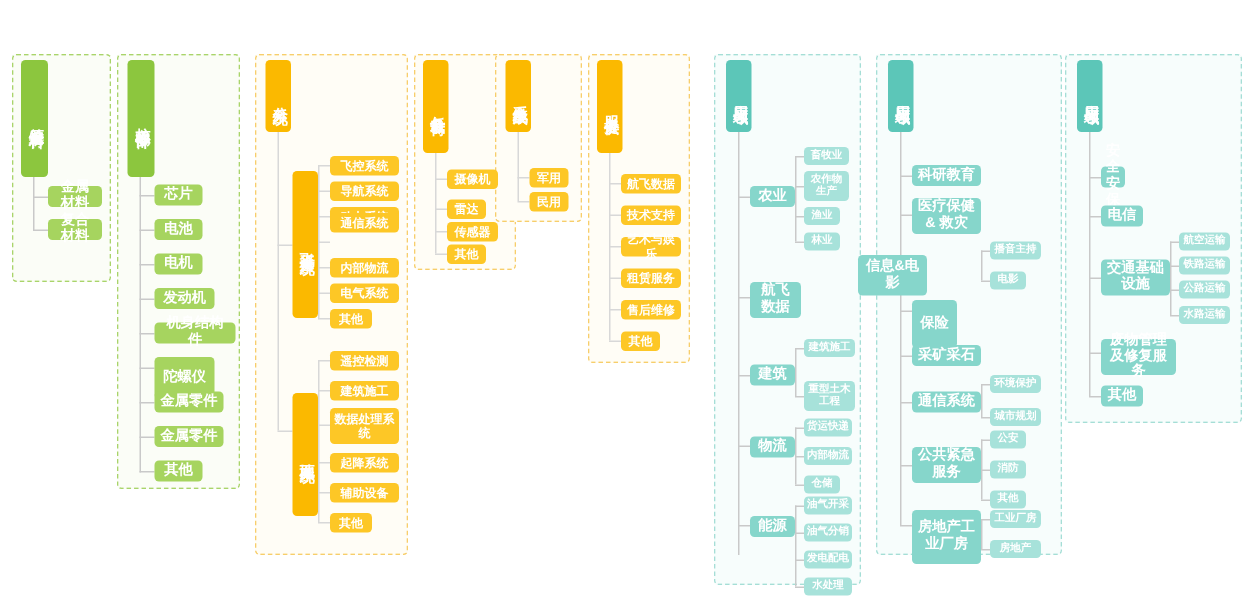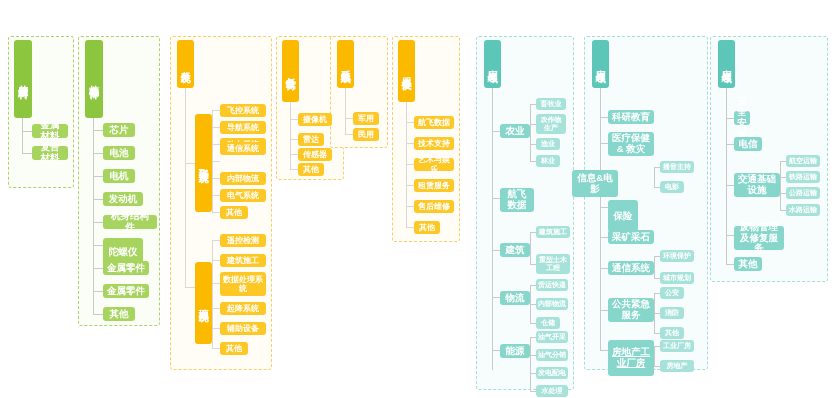--- a/index.html
+++ b/index.html
@@ -263,21 +263,21 @@
 
   <div class="node n-t2 lvl1" style="left:608px;top:298px;width:46px;height:24px;">公共紧急服务</div>
   <div class="ln lnv" style="left:654px;top:293px;height:40px;"></div>
   <div class="ln lnh" style="left:654px;top:293px;width:6px;"></div>
   <div class="ln lnh" style="left:654px;top:313px;width:6px;"></div>
   <div class="ln lnh" style="left:654px;top:333px;width:6px;"></div>
   <div class="node n-t3 lvl3" style="left:660px;top:287px;width:24px;height:12px;">公安</div>
   <div class="node n-t3 lvl3" style="left:660px;top:307px;width:24px;height:12px;">消防</div>
   <div class="node n-t3 lvl3" style="left:660px;top:327px;width:24px;height:12px;">其他</div>
 
-  <div class="node n-t2 lvl1" style="left:608px;top:340px;width:46px;height:36px;text-decoration:underline;">房地产工业厂房</div>
+  <div class="node n-t2 lvl1" style="left:608px;top:340px;width:46px;height:36px;">房地产工业厂房</div>
   <div class="ln lnv" style="left:654px;top:346px;height:20px;"></div>
   <div class="ln lnh" style="left:654px;top:346px;width:6px;"></div>
   <div class="ln lnh" style="left:654px;top:366px;width:6px;"></div>
   <div class="node n-t3 lvl3" style="left:660px;top:340px;width:34px;height:12px;">工业厂房</div>
   <div class="node n-t3 lvl3" style="left:660px;top:360px;width:34px;height:12px;">房地产</div>
 
   <div class="panel t" style="left:710px;top:36px;width:116px;height:244px;"></div>
   <div class="node n-t vert" style="left:718px;top:40px;width:17px;height:48px;">应用领域</div>
   <div class="ln lnv" style="left:726px;top:88px;height:176px;"></div>
   <div class="ln lnh" style="left:726px;top:118px;width:8px;"></div>

